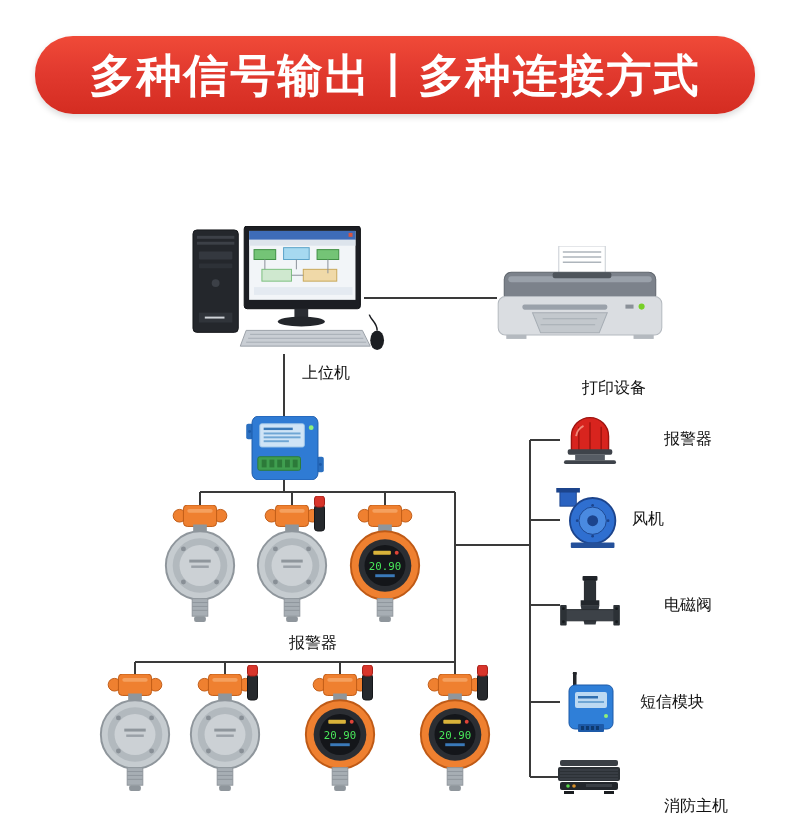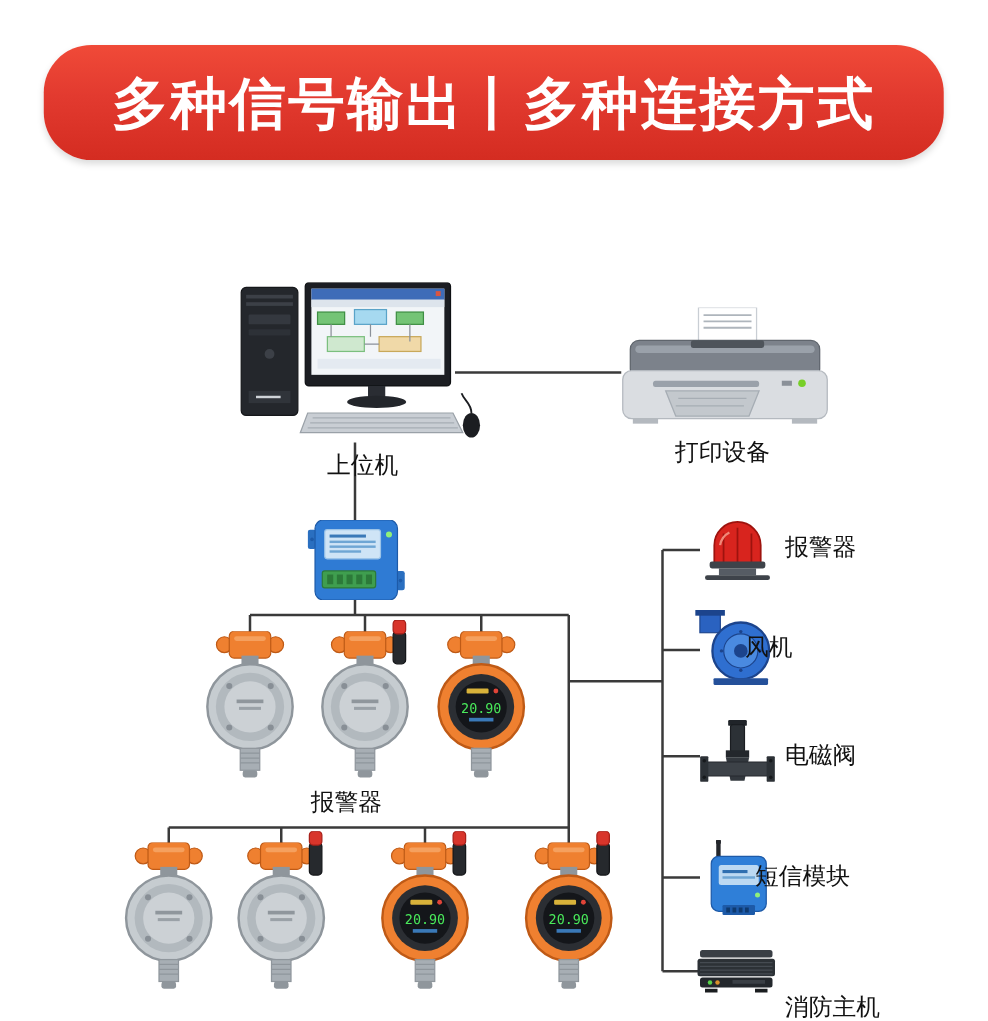--- a/index.html
+++ b/index.html
@@ -5,42 +5,42 @@
   * { margin:0; padding:0; box-sizing:border-box; }
   html,body { background:#ffffff; }
   body {
     width:790px; height:817px;
     font-family:"Liberation Sans","DejaVu Sans",sans-serif;
     position:relative; overflow:hidden;
   }
   .page { position:relative; width:790px; height:817px; background:#fff; }
 
   .banner {
-    position:absolute; left:35px; top:36px; width:720px; height:92px;
+    position:absolute; left:35px; top:36px; width:720px; height:78px;
     background:linear-gradient(180deg,#f04a38 0%, #e23a2f 45%, #d42c21 100%);
     border-radius:38px;
     display:flex; align-items:center; justify-content:center;
     box-shadow:0 3px 6px rgba(0,0,0,0.15);
   }
   .banner-title {
     color:#ffffff; font-size:45px; font-weight:bold; letter-spacing:2px;
     white-space:nowrap; line-height:1;
   }
   .intro-line {
     position:absolute; left:0; width:790px; text-align:center;
     color:#141414; font-size:27px; font-weight:600; letter-spacing:1px;
   }
   #intro1 { top:126px; }
   #intro2 { top:163px; }
 
   .diagram-svg { position:absolute; left:0; top:0; }
 
   .lbl {
-    position:absolute; font-size:19px; color:#111; font-weight:500;
-    line-height:22px; white-space:nowrap;
+    position:absolute; font-size:16px; color:#111; font-weight:500;
+    line-height:22px; white-space:nowrap;margin-left:36px;
   }
   .lbl.center { text-align:center; }
 </style>
 </head>
 <body>
 
 <div class="page">
 
   <div class="banner">
     <span class="banner-title">多种信号输出丨多种连接方式</span>
@@ -292,21 +292,21 @@
     <use href="#sym-antenna" x="475" y="665" width="15" height="36"></use>
 
     <use href="#sym-beacon" x="562" y="412" width="56" height="52"></use>
     <use href="#sym-fan" x="556" y="488" width="66" height="60"></use>
     <use href="#sym-valve" x="560" y="576" width="60" height="56"></use>
     <use href="#sym-sms" x="566" y="672" width="50" height="62"></use>
     <use href="#sym-firehost" x="556" y="758" width="66" height="38"></use>
   </svg>
 
   <div class="lbl center" style="left:246px; top:362px; width:88px;">上位机</div>
-  <div class="lbl center" style="left:532px; top:352px; width:92px;text-align:center;">打印设备</div>
+  <div class="lbl center" style="left:532px; top:377px; width:92px;text-align:center;">打印设备</div>
   <div class="lbl center" style="left:230px; top:632px; width:94px;">报警器</div>
 
   <div class="lbl" style="left:628px; top:428px;">报警器</div>
   <div class="lbl" style="left:596px; top:508px;">风机</div>
   <div class="lbl" style="left:628px; top:594px;">电磁阀</div>
   <div class="lbl" style="left:604px; top:691px;">短信模块</div>
   <div class="lbl" style="left:628px; top:796px;font-family:Liberation Mono, monospace;">消防主机</div>
 
 </div>
 

